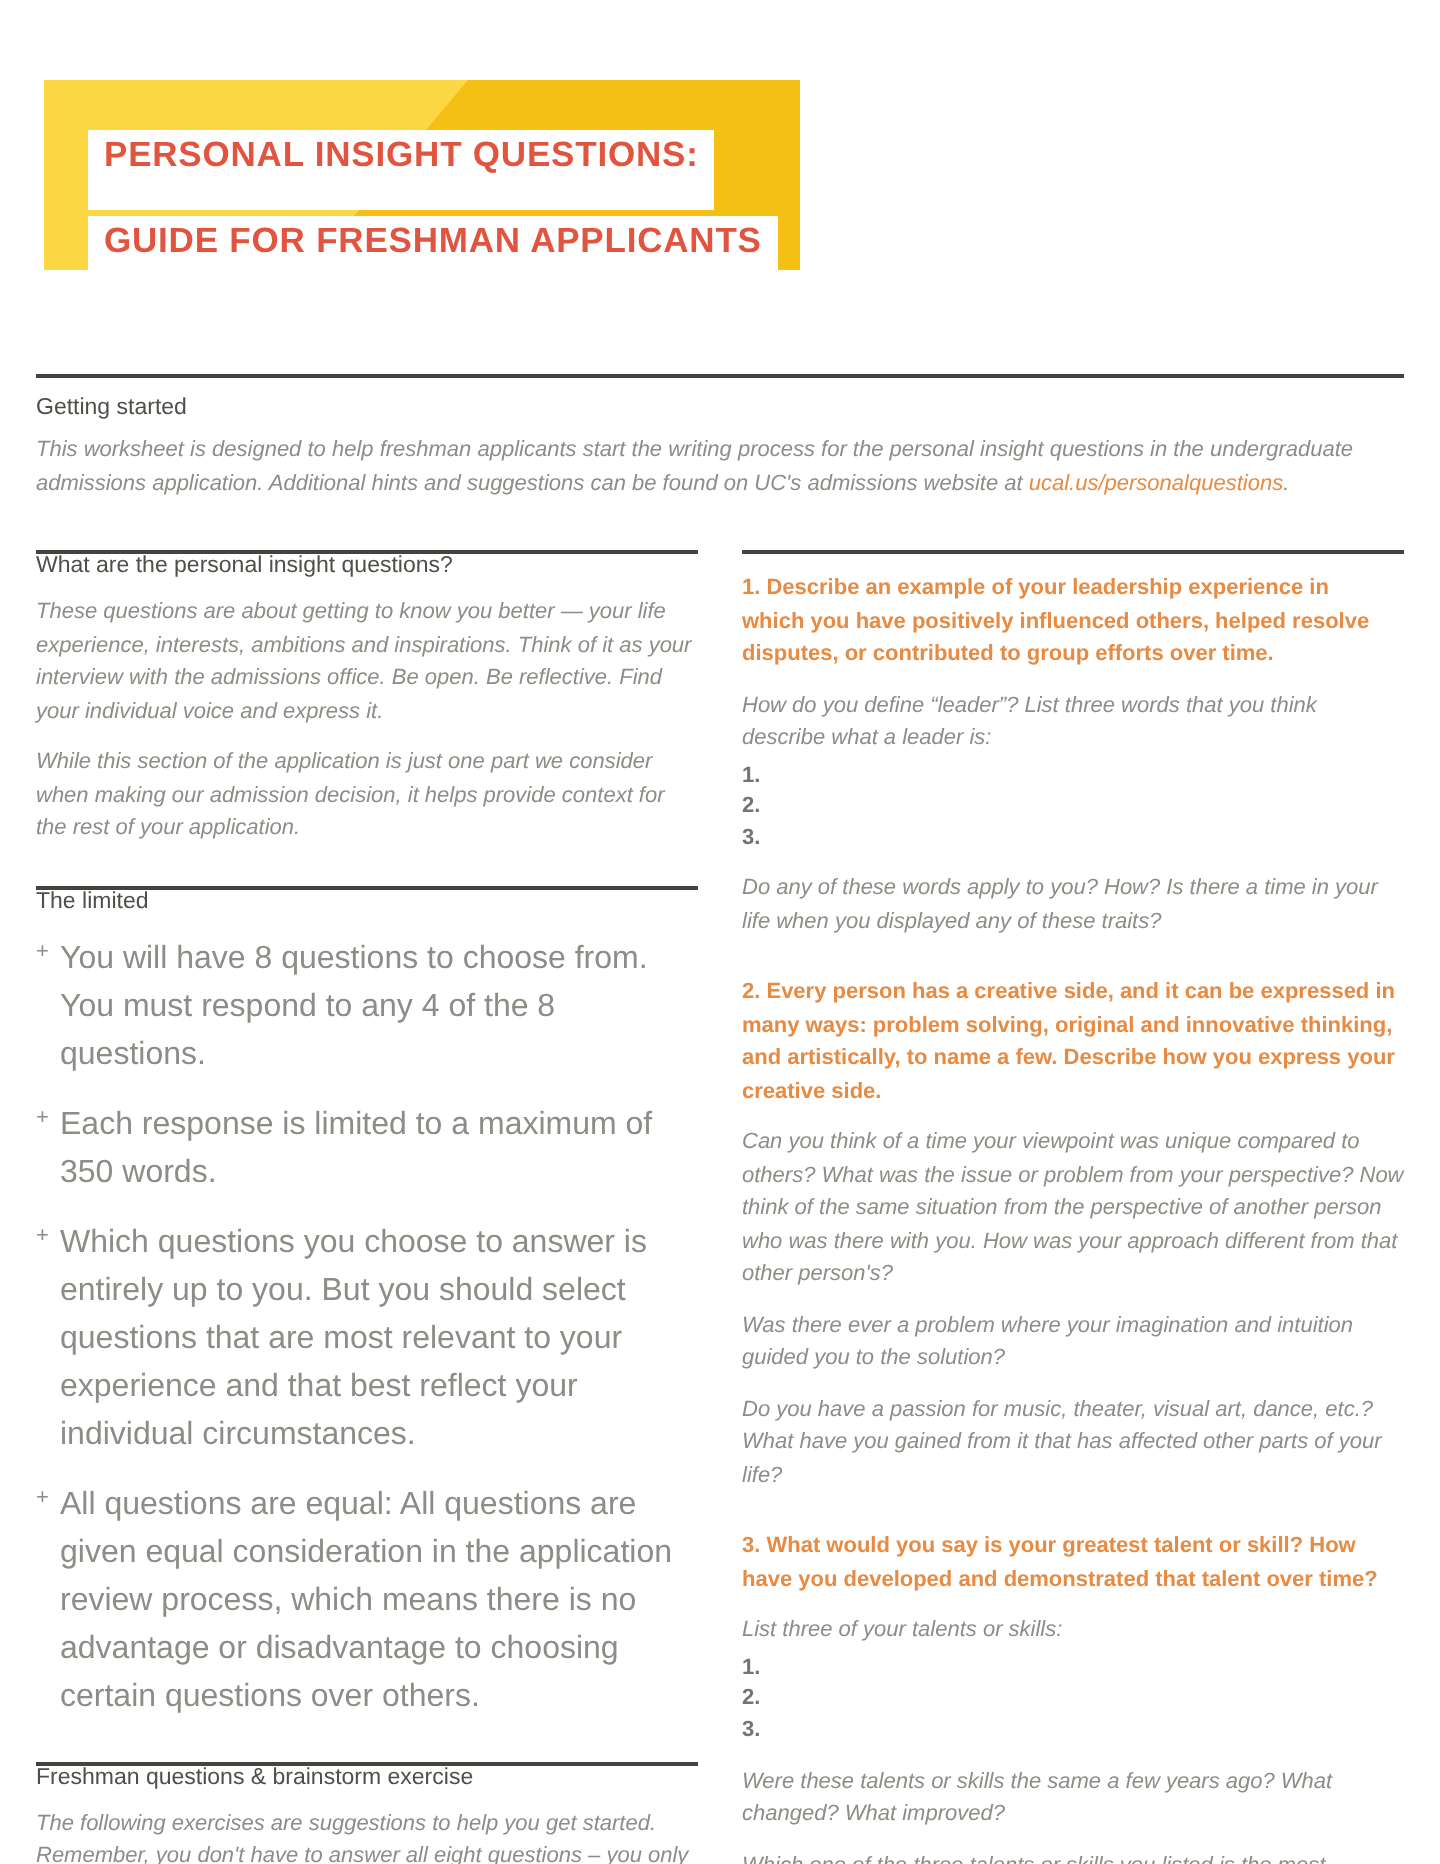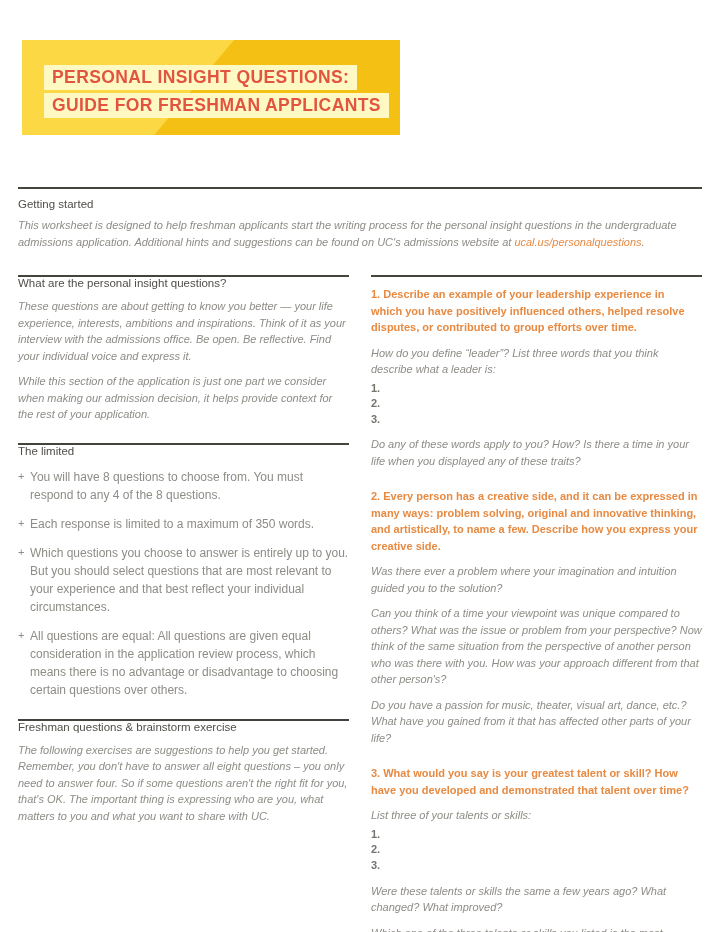--- a/index.html
+++ b/index.html
@@ -25,27 +25,27 @@
     content: "";
     position: absolute; top: 0; left: 0;
     width: 212px; height: 100%;
     background: #FBD844;
     transform: skewX(-40deg);
     transform-origin: top left;
   }
   .banner-strip {
     position: relative;
     display: table;
-    background: #fef9c3;
+    background: #ffffff;
     color: #E15540;
     font-weight: bold;
     font-size: 17.5px;
     line-height: 1.15;
     letter-spacing: 0.4px;
-    padding: 2px 8px 3px 8px;
+    padding: 2px 8px 18px 8px;
     margin-bottom: 3px;
     white-space: nowrap;
   }
 
   
   .content { margin: 0 18px; }
   .rule { border-top: 2px solid #45433E; height: 0; }
   .top-rule { margin-top: 52px; }
 
   .section-heading {
@@ -70,21 +70,21 @@
   .col .body-text { margin-top: 9px; }
   .mid-rule { margin-top: 20px; }
 
   .bullet { display: flex; margin-top: 11px; }
   .bullet-glyph {
     flex: 0 0 12px;
     font-size: 11px; line-height: 1.5;
     color: #8E8C86;
   }
   .bullet-text {
-    font-size: 12px; line-height: 1.5;
+    font-size: 16px; line-height: 1.5;
     color: #8E8C86;
   }
 
   .question {
     margin: 19px 4px 0 0;
     font-size: 11px;
     line-height: 1.5;
     font-weight: bold;
     color: #E78A42;
   }
@@ -153,22 +153,22 @@
         <p class="question first">1. Describe an example of your leadership experience in which you have positively influenced others, helped resolve disputes, or contributed to group efforts over time.</p>
         <p class="body-text">How do you define “leader”? List three words that you think describe what a leader is:</p>
         <div class="num-list">
           <div class="num-item">1.</div>
           <div class="num-item">2.</div>
           <div class="num-item">3.</div>
         </div>
         <p class="body-text">Do any of these words apply to you? How? Is there a time in your life when you displayed any of these traits?</p>
 
         <p class="question">2. Every person has a creative side, and it can be expressed in many ways: problem solving, original and innovative thinking, and artistically, to name a few. Describe how you express your creative side.</p>
+        <p class="body-text">Can you think of a time your viewpoint was unique compared to others? What was the issue or problem from your perspective? Now think of the same situation from the perspective of another person who was there with you. How was your approach different from that other person's?</p>
         <p class="body-text">Was there ever a problem where your imagination and intuition guided you to the solution?</p>
-        <p class="body-text">Can you think of a time your viewpoint was unique compared to others? What was the issue or problem from your perspective? Now think of the same situation from the perspective of another person who was there with you. How was your approach different from that other person's?</p>
         <p class="body-text">Do you have a passion for music, theater, visual art, dance, etc.? What have you gained from it that has affected other parts of your life?</p>
 
         <p class="question">3. What would you say is your greatest talent or skill? How have you developed and demonstrated that talent over time?</p>
         <p class="body-text">List three of your talents or skills:</p>
         <div class="num-list">
           <div class="num-item">1.</div>
           <div class="num-item">2.</div>
           <div class="num-item">3.</div>
         </div>
         <p class="body-text">Were these talents or skills the same a few years ago? What changed? What improved?</p>

